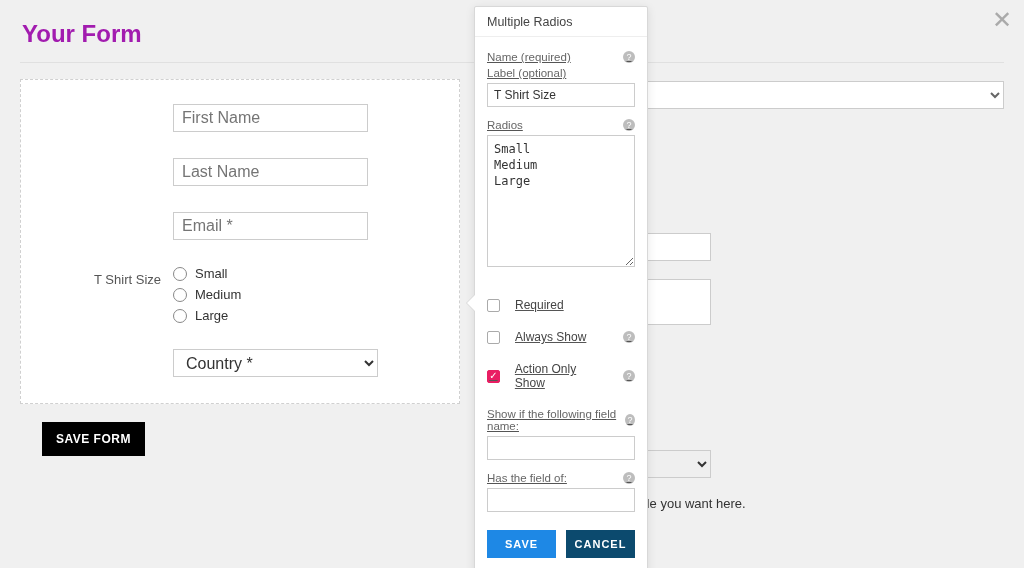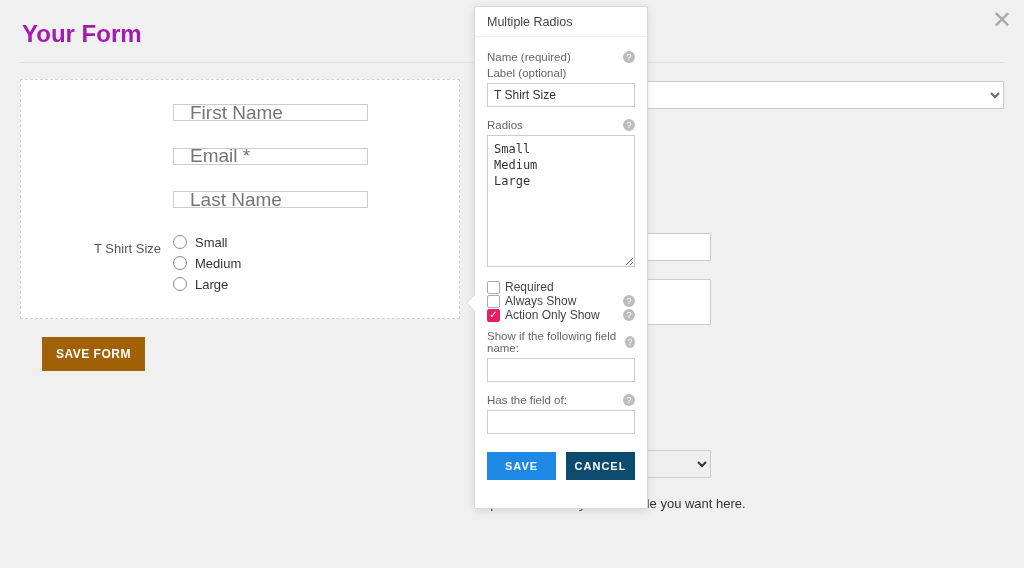--- a/index.html
+++ b/index.html
@@ -57,24 +57,24 @@
     width:130px;
     text-align:right;
     padding-right:12px;
     padding-top:6px;
     color:#555;
     font-size:13px;
   }
   .form-row .ctrl { flex:1; }
   .text-in, .sel-in {
     width:195px;
-    height:17px;
-    border:1px solid #ccc;
-    padding:4px 16px;
-    font-size:19px;
+    height:28px;
+    border:1px solid #ccc;
+    padding:4px 8px;
+    font-size:16px;
     color:#888;
     background:#fff;
   }
   .sel-in { width:205px; color:#333; }
   .radio-opt {
     display:flex;
     align-items:center;
     gap:8px;
     margin-bottom:6px;
     font-size:13px;
@@ -83,21 +83,21 @@
   .radio-opt:last-child{margin-bottom:0;}
   .radio-circle {
     width:14px;height:14px;
     border:1px solid #888;
     border-radius:50%;
     background:#fff;
   }
 
   .save-form-btn {
     margin:18px 0 0 22px;
-    background:#a16207;
+    background:#000000;
     color:#fff;
     border:none;
     padding:10px 14px;
     font-size:12px;
     letter-spacing:0.5px;
     font-weight:600;
     cursor:pointer;
   }
 
   
@@ -184,20 +184,21 @@
   }
 
   .modal-header{
     padding:8px 12px 7px 12px;
     border-bottom:1px solid #eee;
     font-size:12.5px;
     color:#444;
   }
   .modal-body{
     padding:10px 12px 14px 12px;
+    text-decoration:underline;
   }
   .m-label{
     display:flex;
     justify-content:space-between;
     align-items:center;
     font-size:11.5px;
     color:#666;
     margin:4px 0 4px 0;
   }
   .m-help{
@@ -225,22 +226,22 @@
     padding:5px 6px;
     font-size:12px;
     color:#333;
     resize:vertical;
     margin-bottom:10px;
     line-height:1.35;
   }
   .m-check{
     display:flex;
     align-items:center;
-    gap:5px;
-    margin:0 0;
+    gap:15px;
+    margin:18px 0;
     font-size:12px;
     color:#444;
   }
   .m-check .box{
     width:13px;height:13px;
     border:1px solid #aaa;
     border-radius:2px;
     background:#fff;
     display:inline-flex;
     align-items:center;
@@ -293,28 +294,28 @@
       <div class="form-row">
         <div class="lbl"></div>
         <div class="ctrl">
           <input class="text-in" placeholder="First Name" style="">
         </div>
       </div>
 
       <div class="form-row">
         <div class="lbl"></div>
         <div class="ctrl">
-          <input class="text-in" placeholder="Email *" style="">
+          <input class="text-in" placeholder="Last Name" style="">
         </div>
       </div>
 
       <div class="form-row">
         <div class="lbl"></div>
         <div class="ctrl">
-          <input class="text-in" placeholder="Last Name" style="">
+          <input class="text-in" placeholder="Email *" style="">
         </div>
       </div>
 
       <div class="form-row">
         <div class="lbl">T Shirt Size</div>
         <div class="ctrl">
           <div class="radio-opt">
             <span class="radio-circle"></span>
             <span>Small</span>
           </div>
@@ -322,20 +323,28 @@
             <span class="radio-circle"></span>
             <span>Medium</span>
           </div>
           <div class="radio-opt">
             <span class="radio-circle"></span>
             <span>Large</span>
           </div>
         </div>
       </div>
 
+      <div class="form-row" style="margin-bottom:0;">
+        <div class="lbl"></div>
+        <div class="ctrl">
+          <select class="sel-in">
+            <option>Country *</option>
+          </select>
+        </div>
+      </div>
 
     </div>
 
     <button class="save-form-btn">SAVE FORM</button>
   </div>
 
   <div class="palette">
 
     <select class="pal-select">
       <option>drag it into your form]</option>

